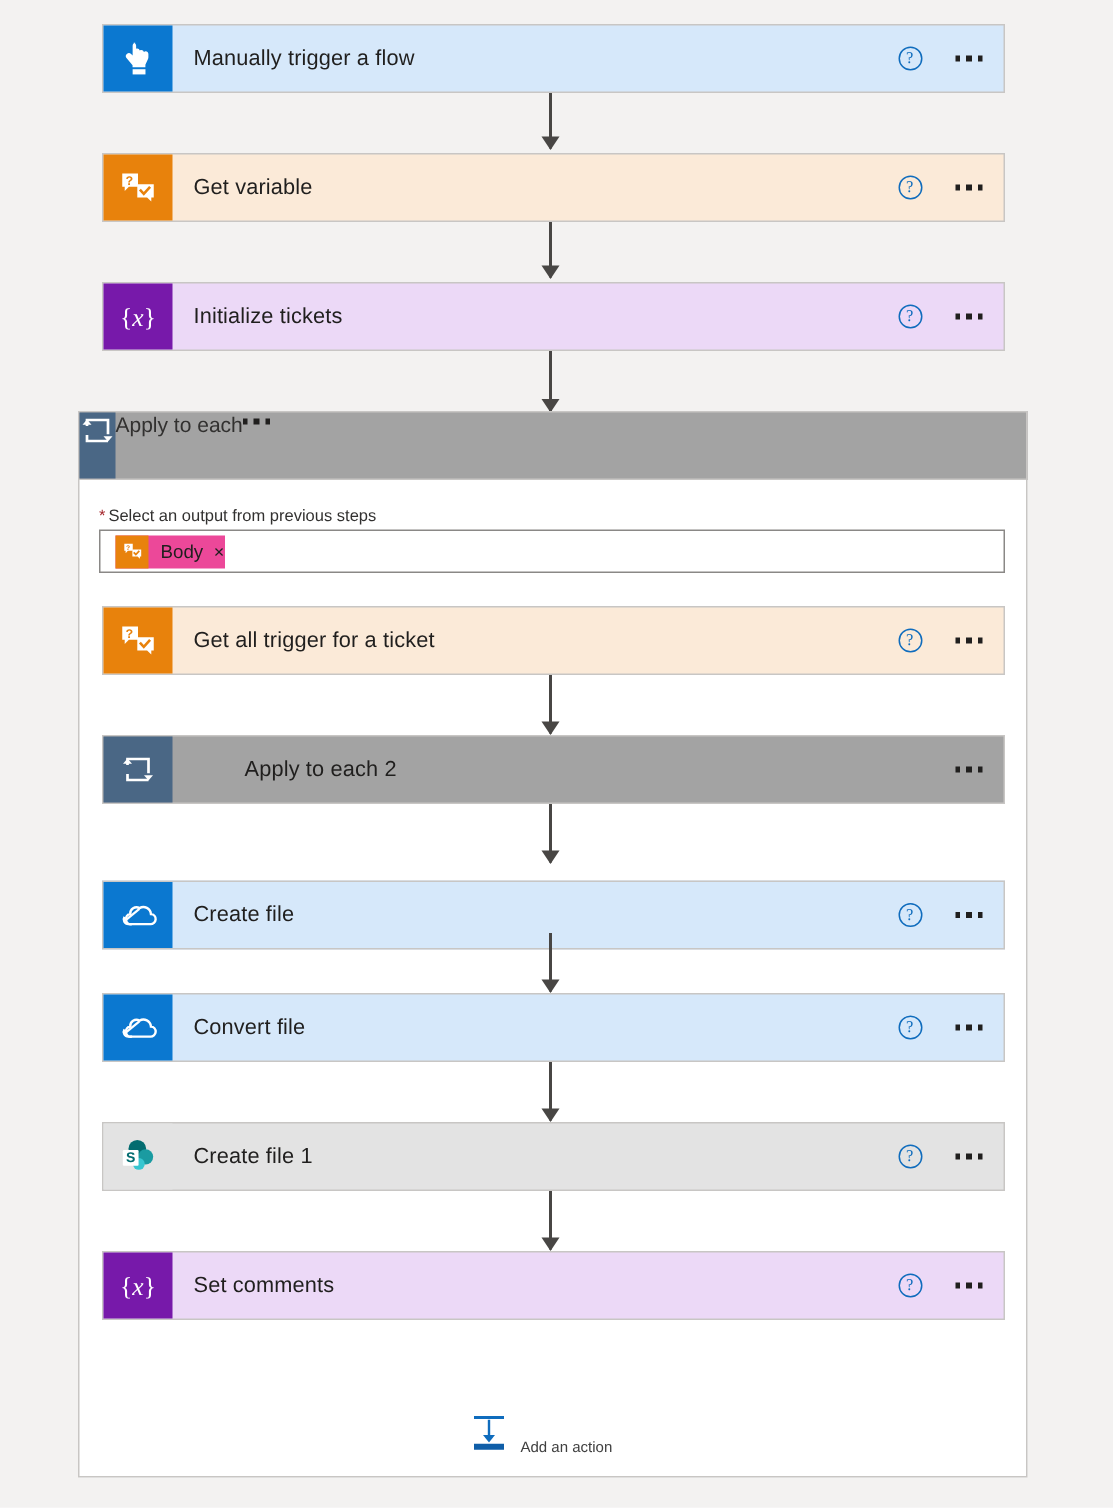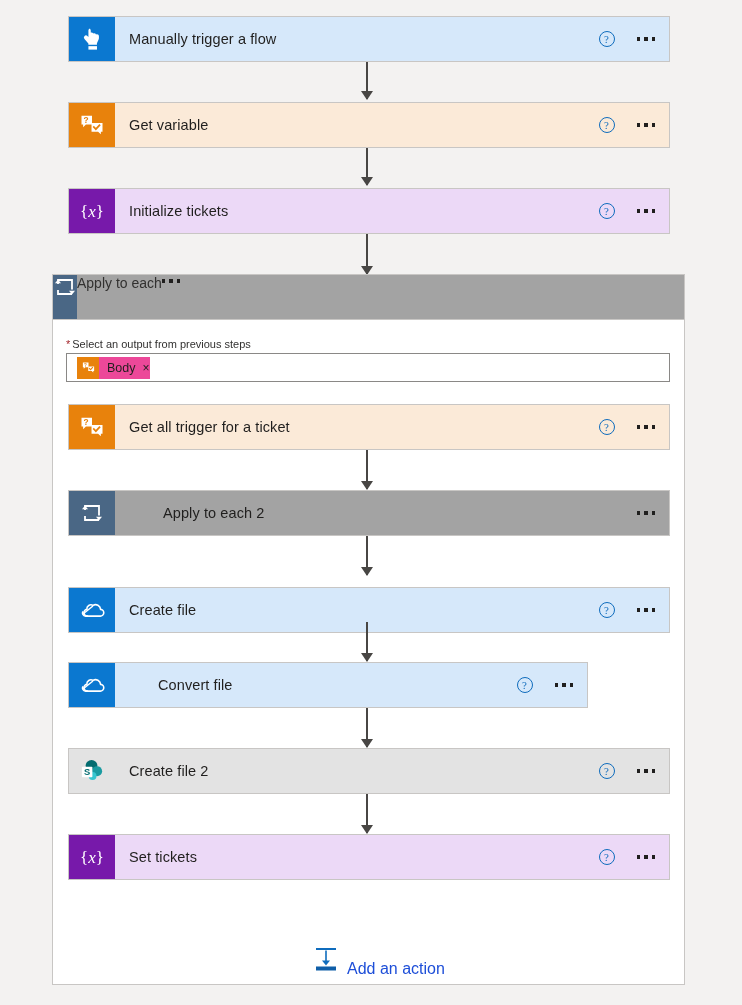--- a/index.html
+++ b/index.html
@@ -169,22 +169,22 @@
 
   
   .add-action {
     position: absolute;
     display: flex;
     align-items: center;
     gap: 10px;
     cursor: pointer;
   }
   .add-action .aa-label {
-    color: #1d4ed8;
-    font-size: 16px;
+    color: #404040;
+    font-size: 10px;
     margin-top: 18px;
   }
 </style>
 </head>
 <body>
 
 <div class="card c-blue" style="left:68px; top:16px; width:602px;">
   <div class="icon-box">
     <svg width="26" height="26" viewBox="0 0 24 24">
       <path fill="#ffffff" d="M10.6 2.2c-1.05 0-1.9.85-1.9 1.9v6.05l-.95-.9a1.9 1.9 0 0 0-2.7 2.67l3.6 4.2v1.2h7.9v-1.5l1.55-3.3c.2-.43.3-.9.3-1.37V9.3c0-.93-.75-1.7-1.7-1.7-.38 0-.73.13-1.02.34a1.72 1.72 0 0 0-1.63-1.2c-.33 0-.64.1-.9.26a1.72 1.72 0 0 0-1.6-1.1c-.25 0-.5.05-.7.15V4.1c0-1.05-.85-1.9-1.9-1.9z"></path>
@@ -342,21 +342,21 @@
     <div class="dots">
         <i></i>
         <i></i>
         <i></i>
       </div>
   </div>
 </div>
 
 <div class="connector" style="top:622px; height:39px;"></div>
 
-<div class="card c-blue" style="left:68px; top:662px; width:520px;gap:29px;">
+<div class="card c-blue" style="left:68px; top:662px; width:602px;">
   <div class="icon-box">
     <svg width="30" height="30" viewBox="0 0 32 32">
       <path fill="none" stroke="#ffffff" stroke-width="1.7" d="M11.6 22.5h13.1a3.6 3.6 0 0 0 .5-7.2 5.4 5.4 0 0 0-8.1-4.2 4.4 4.4 0 0 0-6.6 4.2 3.6 3.6 0 0 0 1.1 7.2z"></path>
       <path fill="none" stroke="#ffffff" stroke-width="1.6" d="M6.4 20.3l10.6-8.6"></path>
       <path fill="none" stroke="#ffffff" stroke-width="1.7" d="M11.8 22.5H9.2a3.3 3.3 0 0 1-2.8-5.1"></path>
     </svg>
   </div>
   <div class="card-title">Convert file</div>
   <div class="card-actions">
     <div class="help-icon">?</div>
@@ -373,40 +373,40 @@
 <div class="card c-grey" style="left:68px; top:748px; width:602px;">
   <div class="icon-box">
     <svg width="30" height="30" viewBox="0 0 32 32">
       <circle cx="15.5" cy="10.5" r="6.3" fill="#036c70"></circle>
       <circle cx="21.4" cy="16.2" r="5.4" fill="#1a9ba1"></circle>
       <circle cx="16.6" cy="21.3" r="4.2" fill="#37c6d0"></circle>
       <rect x="5.2" y="11.4" width="11.2" height="11.2" fill="#ffffff" rx="0.8"></rect>
       <text x="10.8" y="20" font-size="10" fill="#036c70" text-anchor="middle" font-family="Liberation Sans, sans-serif" font-weight="bold">S</text>
     </svg>
   </div>
-  <div class="card-title">Create file 2</div>
+  <div class="card-title">Create file 1</div>
   <div class="card-actions">
     <div class="help-icon">?</div>
     <div class="dots">
         <i></i>
         <i></i>
         <i></i>
       </div>
   </div>
 </div>
 
 <div class="connector" style="top:794px; height:39px;"></div>
 
 <div class="card c-purple" style="left:68px; top:834px; width:602px;">
   <div class="icon-box">
     <svg width="30" height="30" viewBox="0 0 30 30">
       <text x="15" y="21" font-size="17" fill="#ffffff" text-anchor="middle" font-family="Liberation Serif, serif">{<tspan font-style="italic">x</tspan>}</text>
     </svg>
   </div>
-  <div class="card-title">Set tickets</div>
+  <div class="card-title">Set comments</div>
   <div class="card-actions">
     <div class="help-icon">?</div>
     <div class="dots">
         <i></i>
         <i></i>
         <i></i>
       </div>
   </div>
 </div>
 

